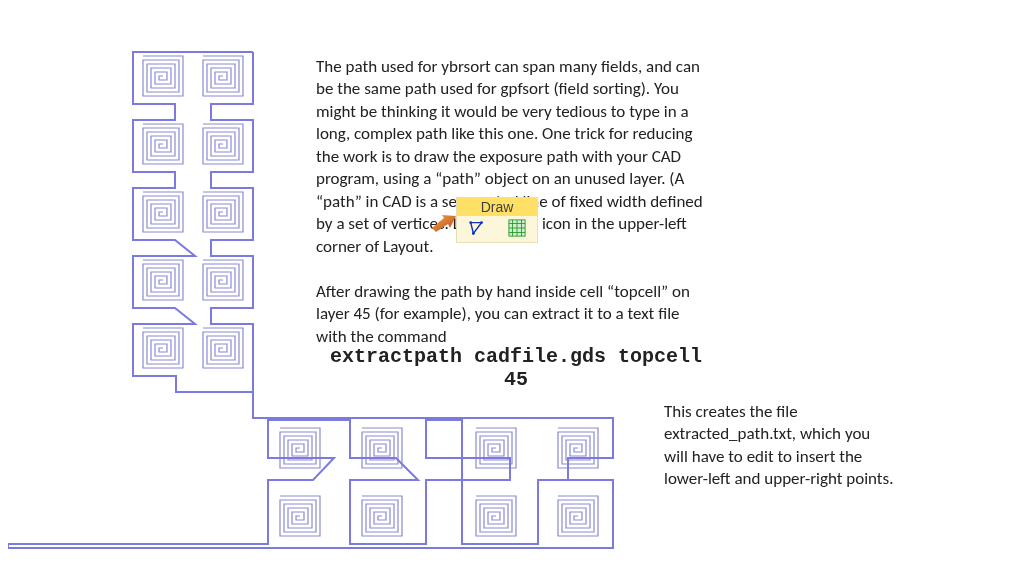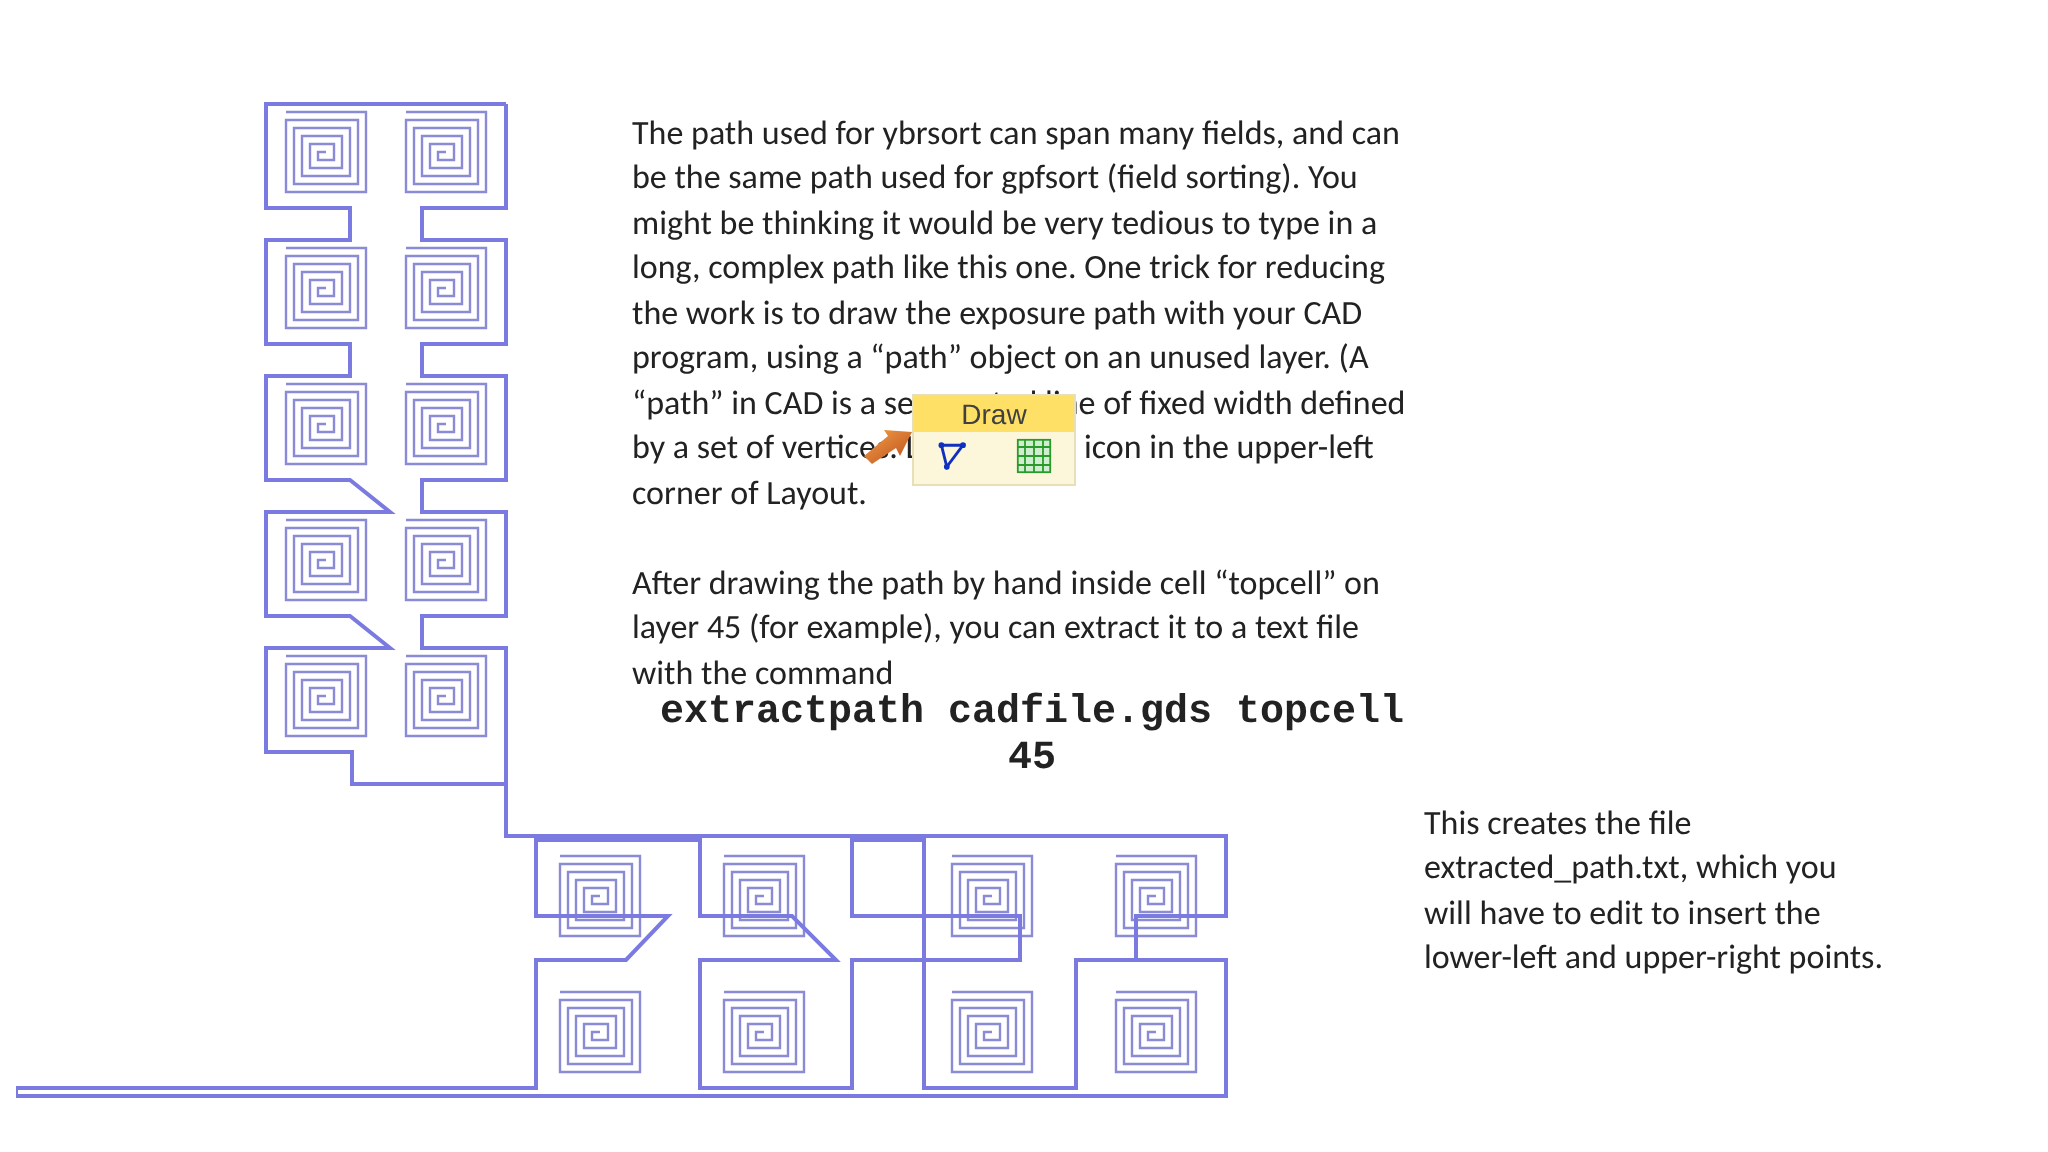--- a/index.html
+++ b/index.html
@@ -77,21 +77,20 @@
     font-family: "Courier New", monospace;
     font-weight: bold;
     font-size: 20px;
   }
   .para3 {
     position: absolute;
     left: 664px;
     top: 401px;
     width: 230px;
     line-height: 1.32;
-    margin-left: 48px;
   }
   .diagram-svg {
     position: absolute;
     left: 8px;
     top: 48px;
     width: 650px;
     height: 520px;
     pointer-events: none;
   }
 </style>

